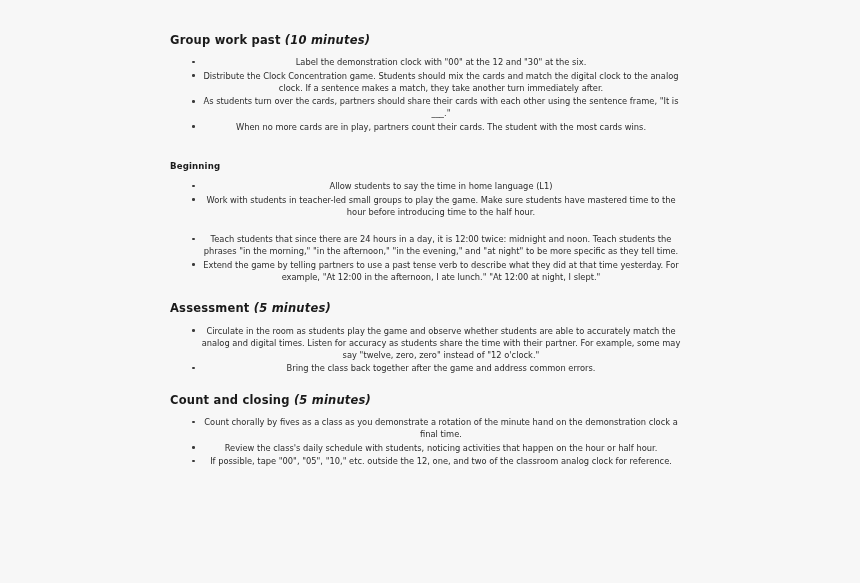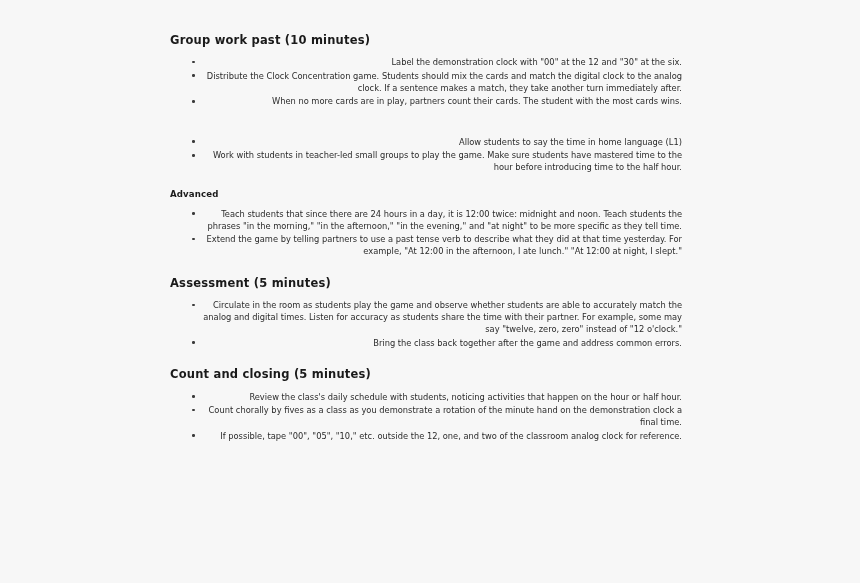--- a/index.html
+++ b/index.html
@@ -31,20 +31,21 @@
   }
   h2.section-heading {
     font-size: 11.5px;
     font-weight: bold;
     line-height: 1.25;
     margin: 0 0 9px 0;
     letter-spacing: 0.2px;
     color: #1a1a1a;
   }
   h2.section-heading .mins {
+    font-style: italic;
     font-weight: bold;
   }
   h3.sub-heading {
     font-size: 8.6px;
     font-weight: bold;
     line-height: 1.25;
     margin: 0 0 8px 0;
     letter-spacing: 0.15px;
     color: #1a1a1a;
   }
@@ -53,21 +54,21 @@
     margin: 0;
     padding: 0;
   }
   ul.bullets li {
     position: relative;
     font-size: 8.3px;
     line-height: 1.45;
     padding-left: 30px;
     margin-bottom: 1.5px;
     color: #2b2b2b;
-    text-align: right;
+    text-align: center;
   }
   ul.bullets li::before {
     content: "";
     position: absolute;
     left: 22px;
     top: 4.5px;
     width: 2.6px;
     height: 2.6px;
     border-radius: 50%;
     background: #3a3a3a;
@@ -80,41 +81,42 @@
 <body>
 
 <div class="page">
   <div class="content">
 
     <div class="section">
       <h2 class="section-heading"><span>Group work past </span><span class="mins">(10 minutes)</span></h2>
       <ul class="bullets">
         <li>Label the demonstration clock with "00" at the 12 and "30" at the six.</li>
         <li>Distribute the Clock Concentration game. Students should mix the cards and match the digital clock to the analog clock. If a sentence makes a match, they take another turn immediately after.</li>
+        <li>As students turn over the cards, partners should share their cards with each other using the sentence frame, "It is ___."</li>
         <li>When no more cards are in play, partners count their cards. The student with the most cards wins.</li>
       </ul>
     </div>
 
     <div class="gap-lg"></div>
 
     <div class="section">
 
       <div class="gap-sm"></div>
 
       <div class="subsection">
+        <h3 class="sub-heading">Beginning</h3>
         <ul class="bullets">
           <li>Allow students to say the time in home language (L1)</li>
           <li>Work with students in teacher-led small groups to play the game. Make sure students have mastered time to the hour before introducing time to the half hour.</li>
         </ul>
       </div>
 
       <div class="gap-md"></div>
 
       <div class="subsection">
-        <h3 class="sub-heading">Advanced</h3>
         <ul class="bullets">
           <li>Teach students that since there are 24 hours in a day, it is 12:00 twice: midnight and noon. Teach students the phrases "in the morning," "in the afternoon," "in the evening," and "at night" to be more specific as they tell time.</li>
           <li>Extend the game by telling partners to use a past tense verb to describe what they did at that time yesterday. For example, "At 12:00 in the afternoon, I ate lunch." "At 12:00 at night, I slept."</li>
         </ul>
       </div>
     </div>
 
     <div class="gap-lg"></div>
 
     <div class="section">
@@ -123,20 +125,20 @@
         <li>Circulate in the room as students play the game and observe whether students are able to accurately match the analog and digital times. Listen for accuracy as students share the time with their partner. For example, some may say "twelve, zero, zero" instead of "12 o'clock."</li>
         <li>Bring the class back together after the game and address common errors.</li>
       </ul>
     </div>
 
     <div class="gap-lg"></div>
 
     <div class="section">
       <h2 class="section-heading"><span>Count and closing </span><span class="mins">(5 minutes)</span></h2>
       <ul class="bullets">
+        <li>Count chorally by fives as a class as you demonstrate a rotation of the minute hand on the demonstration clock a final time.</li>
         <li>Review the class's daily schedule with students, noticing activities that happen on the hour or half hour.</li>
-        <li>Count chorally by fives as a class as you demonstrate a rotation of the minute hand on the demonstration clock a final time.</li>
         <li>If possible, tape "00", "05", "10," etc. outside the 12, one, and two of the classroom analog clock for reference.</li>
       </ul>
     </div>
 
   </div>
 </div>
 
 </body></html>

